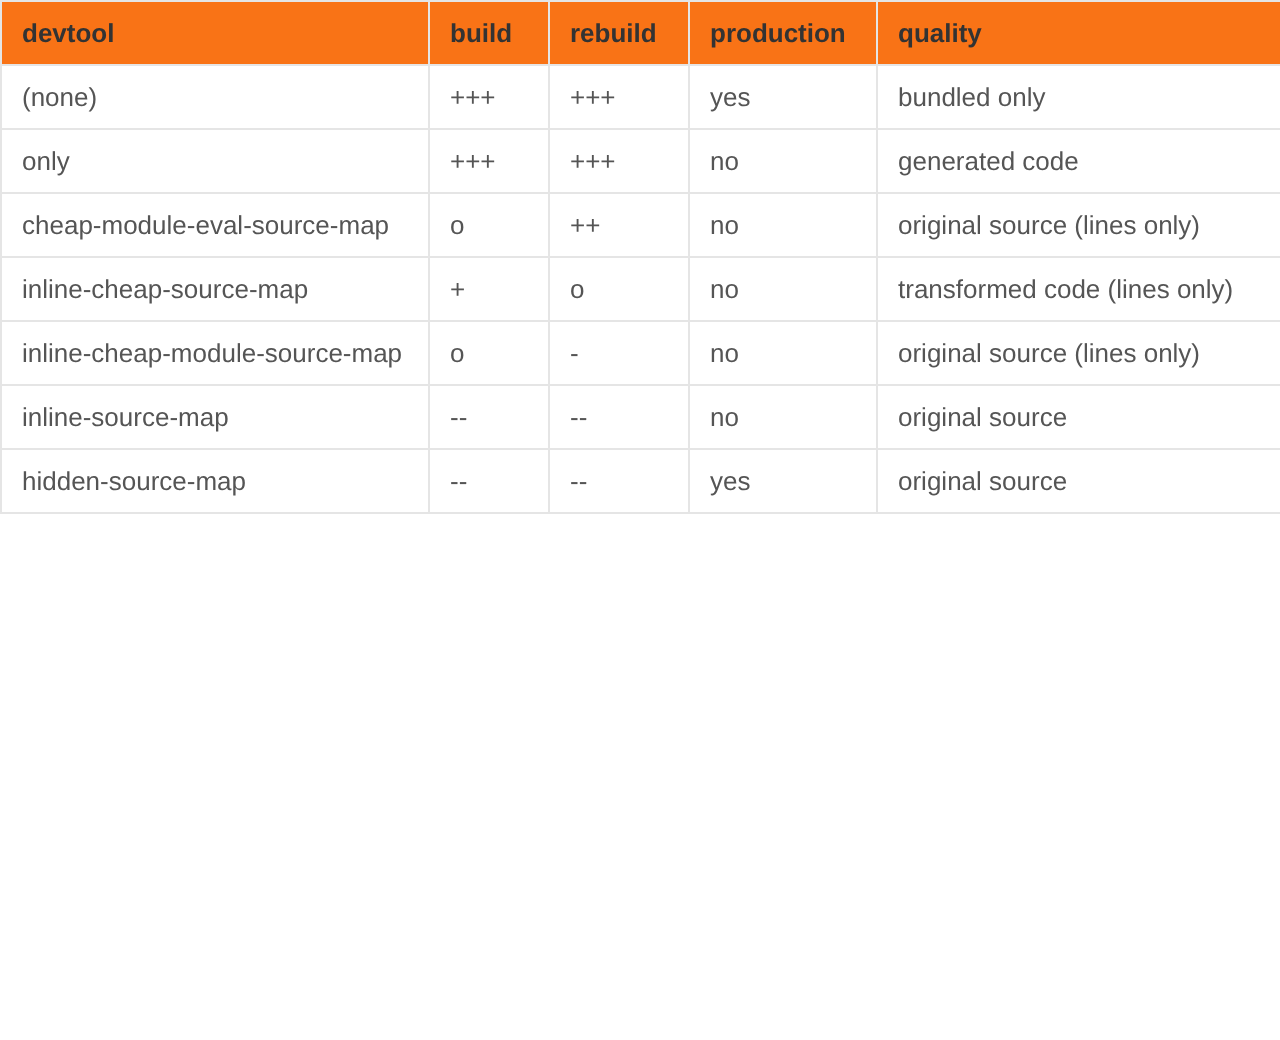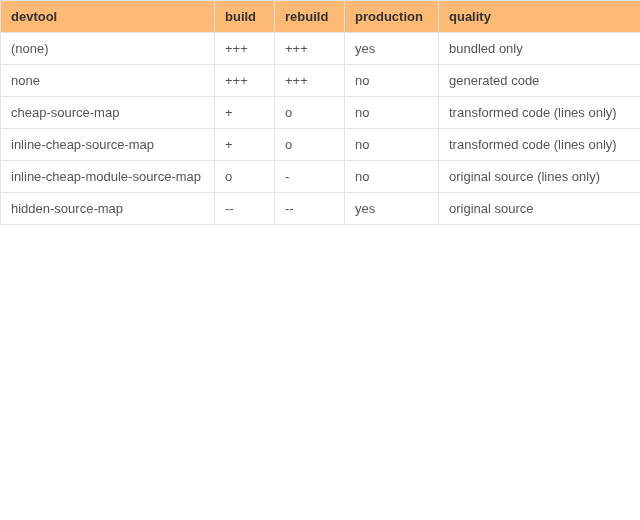--- a/index.html
+++ b/index.html
@@ -16,21 +16,21 @@
     table-layout: fixed;
   }
   th, td {
     border: 1px solid #e5e5e5;
     padding: 8px 10px;
     text-align: left;
     vertical-align: top;
     word-wrap: break-word;
   }
   th {
-    background: #fdba74;
+    background: #f97316;
     font-weight: 600;
     color: #333;
   }
   col.c-devtool   { width: 214px; }
   col.c-build     { width: 60px; }
   col.c-rebuild   { width: 70px; }
   col.c-prod      { width: 94px; }
   col.c-quality   { width: 202px; }
 </style>
 </head>
@@ -55,48 +55,55 @@
   </thead>
   <tbody id="tbody">
       <tr>
         <td>(none)</td>
         <td>+++</td>
         <td>+++</td>
         <td>yes</td>
         <td>bundled only</td>
       </tr>
       <tr>
-        <td>none</td>
+        <td>only</td>
         <td>+++</td>
         <td>+++</td>
         <td>no</td>
         <td>generated code</td>
       </tr>
       <tr>
-        <td>cheap-source-map</td>
-        <td>+</td>
+        <td>cheap-module-eval-source-map</td>
         <td>o</td>
+        <td>++</td>
         <td>no</td>
-        <td>transformed code (lines only)</td>
+        <td>original source (lines only)</td>
       </tr>
       <tr>
         <td>inline-cheap-source-map</td>
         <td>+</td>
         <td>o</td>
         <td>no</td>
         <td>transformed code (lines only)</td>
       </tr>
       <tr>
         <td>inline-cheap-module-source-map</td>
         <td>o</td>
         <td>-</td>
         <td>no</td>
         <td>original source (lines only)</td>
       </tr>
       <tr>
+        <td>inline-source-map</td>
+        <td>--</td>
+        <td>--</td>
+        <td>no</td>
+        <td>original source</td>
+      </tr>
+      <tr>
         <td>hidden-source-map</td>
         <td>--</td>
         <td>--</td>
         <td>yes</td>
         <td>original source</td>
       </tr>
     </tbody>
 </table>
 
 </body></html>

